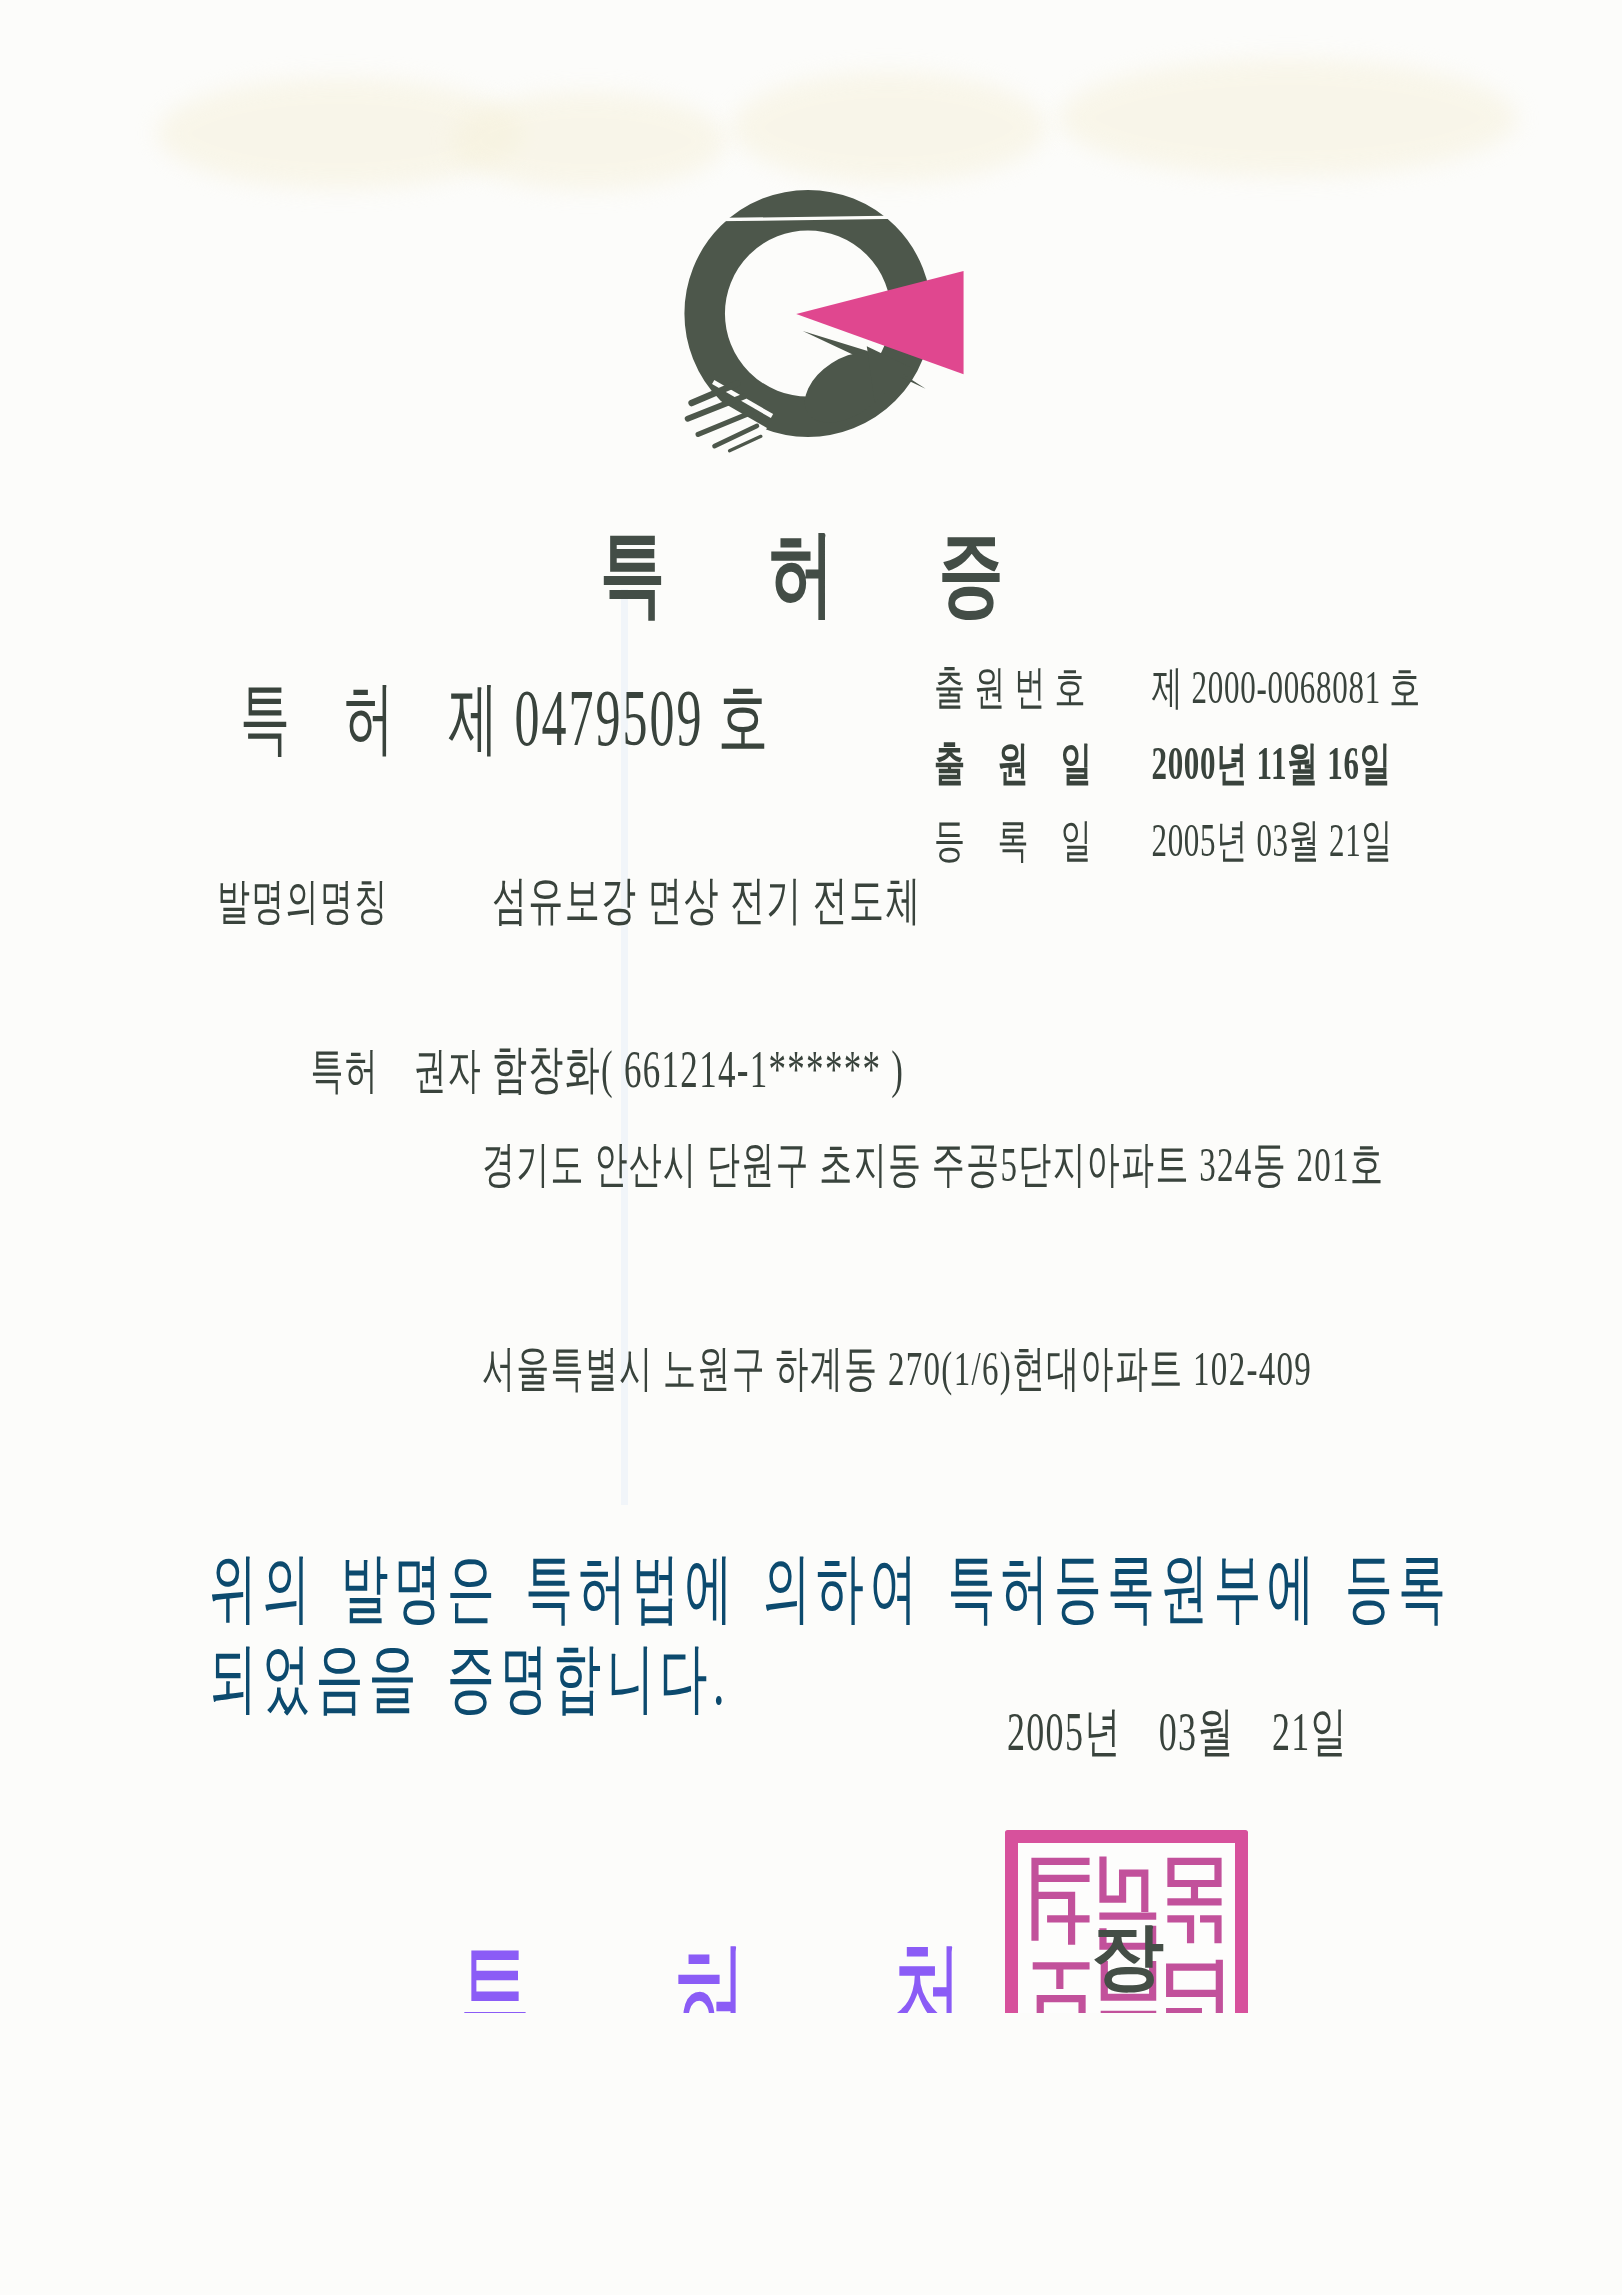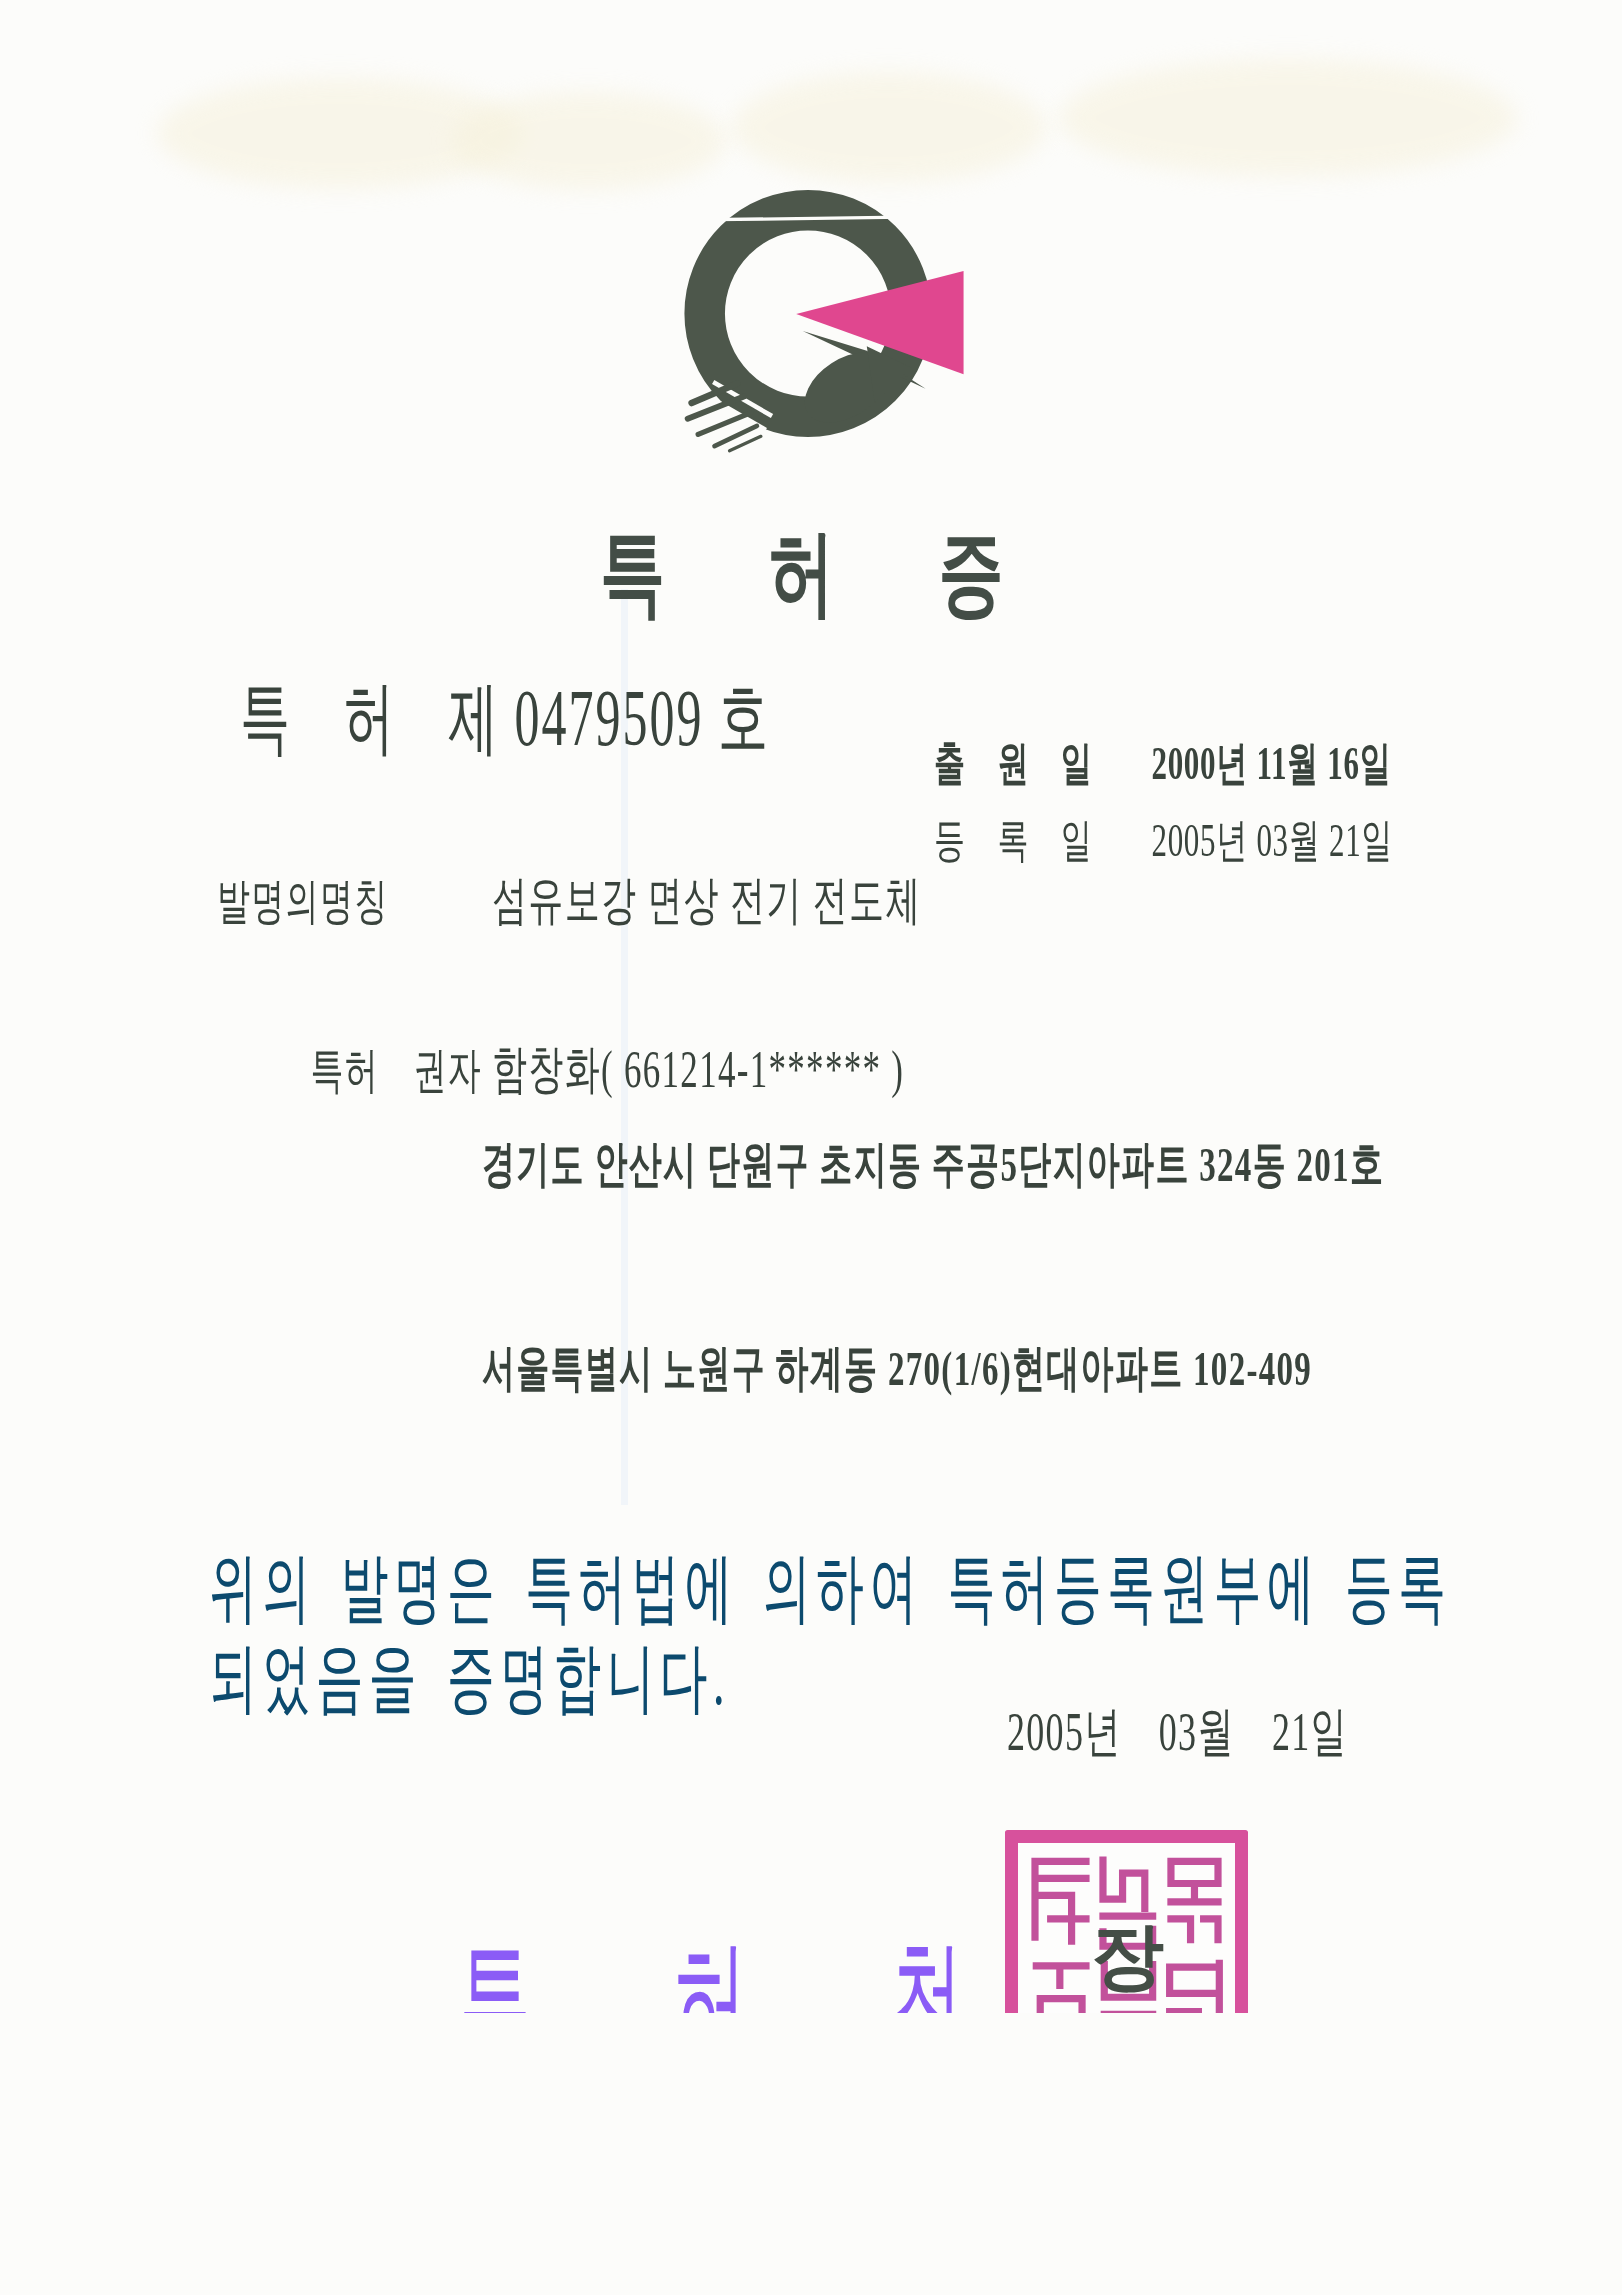--- a/index.html
+++ b/index.html
@@ -25,21 +25,21 @@
     letter-spacing:19.6px;
   }
   .title-line .stretch{transform:translateX(-50%) scaleY(1.45);transform-origin:top left;}
   .patent-line{left:217px;top:674px;font-size:50px;letter-spacing:2px;color:#39433c;margin-left:23px;}
   .info-row{left:934px;font-size:31px;letter-spacing:0.7px;color:#39433c;}
   .info-label{display:inline-block;width:209px;}
   .info-value{display:inline-block;}
   .field-row{left:217px;font-size:35px;letter-spacing:1.3px;color:#39433c;}
   .field-label{display:inline-block;width:265px;font-size:33px;}
   .field-value{display:inline-block;}
-  .addr-row{left:482px;font-size:33px;letter-spacing:1.3px;color:#39433c;font-weight:bold;}
+  .addr-row{left:482px;font-size:33px;letter-spacing:1.3px;color:#39433c;}
   .stmt{left:209px;font-size:48px;letter-spacing:5.2px;word-spacing:7.8px;color:#0c4a6e;}
   .date-line{left:1007px;top:1702px;font-size:36px;letter-spacing:1.3px;color:#39433c;}
   .agency-line{left:459px;top:1929px;font-size:72px;font-weight:400;color:#8b5cf6;z-index:1;}
   .jang{left:1091px;top:1915px;font-size:73px;font-weight:600;color:#444e46;z-index:5;}
   .seal{
     left:1005px;top:1830px;width:217px;height:217px;
     border:13px solid #d7519c;border-radius:2.6px;z-index:2;
     background:rgba(255,255,255,.4);
   }
   .seal svg{display:block;}
@@ -79,20 +79,26 @@
   </div>
 
   <div class="abs title-line">
     <span class="stretch">특　허　증</span>
   </div>
 
   <div class="abs patent-line">
     <span class="stretch sy16">특　허　제 0479509 호</span>
   </div>
 
+  <div class="abs info-row" style="top:662px;">
+    <span class="stretch sy15">
+      <span class="info-label">출 원 번 호</span>
+      <span class="info-value">제 2000-0068081 호</span>
+    </span>
+  </div>
   <div class="abs info-row" style="top:738px;font-weight:bold;">
     <span class="stretch sy15">
       <span class="info-label">출　원　일</span>
       <span class="info-value">2000년 11월 16일</span>
     </span>
   </div>
   <div class="abs info-row" style="top:815px;">
     <span class="stretch sy15">
       <span class="info-label">등　록　일</span>
       <span class="info-value">2005년 03월 21일</span>

